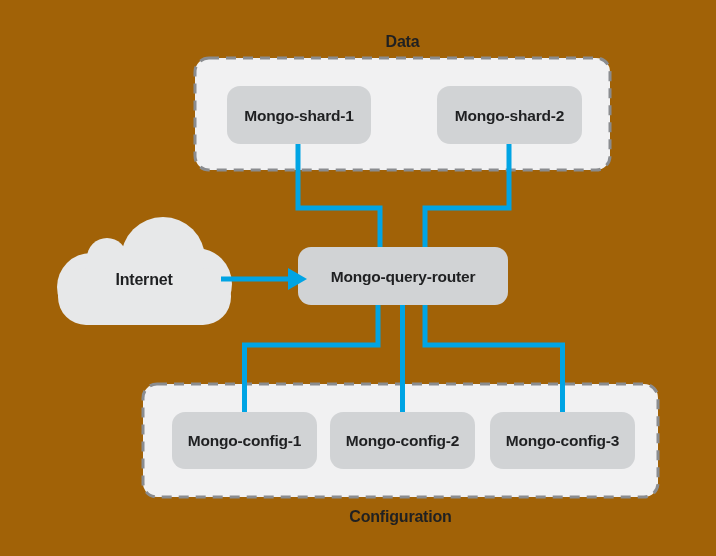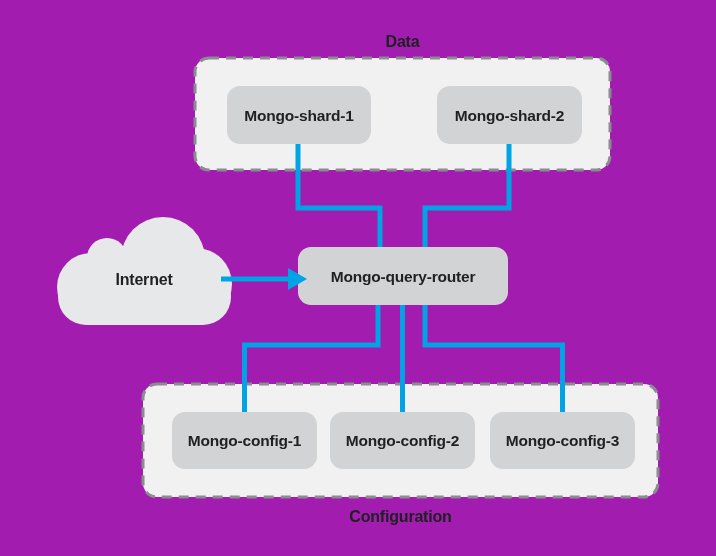--- a/index.html
+++ b/index.html
@@ -4,21 +4,21 @@
 <style>
   html, body {
     margin: 0;
     padding: 0;
     background: #ffffff;
   }
   .stage {
     position: relative;
     width: 716px;
     height: 556px;
-    background: #a21caf;
+    background: #a16207;
     overflow: hidden;
     font-family: "Liberation Sans", sans-serif;
   }
   svg { display: block; }
 
   .container-rect {
     fill: #F1F1F2;
     stroke: #8A8C8F;
     stroke-width: 3;
     stroke-dasharray: 10 7;

